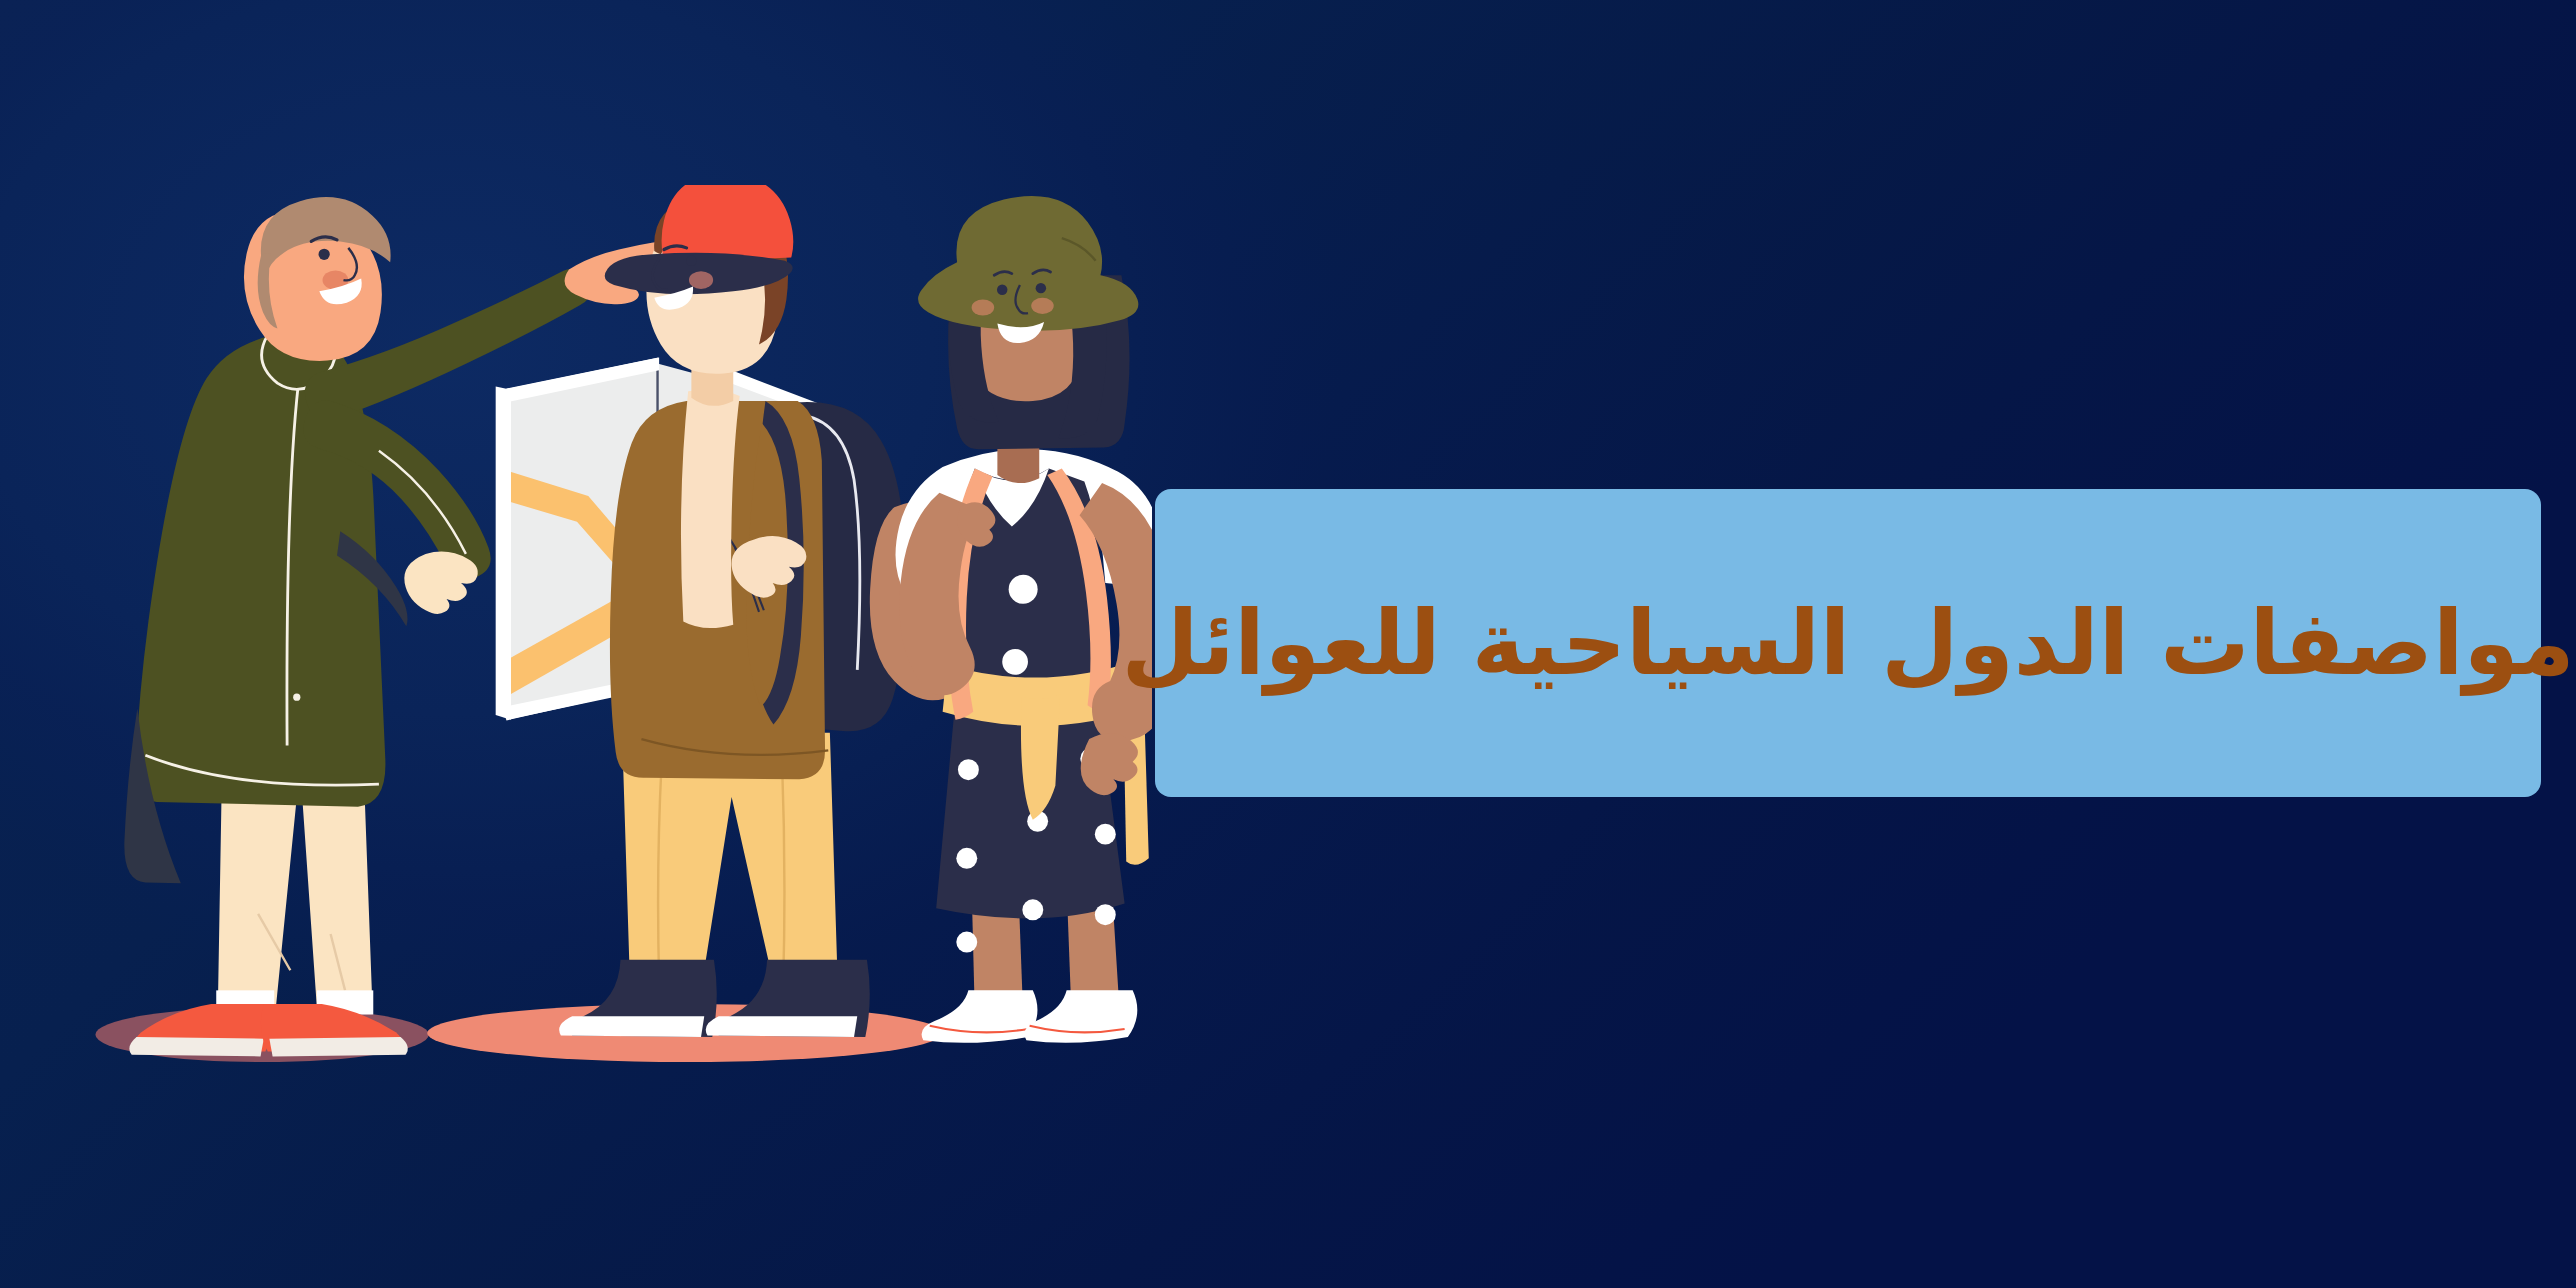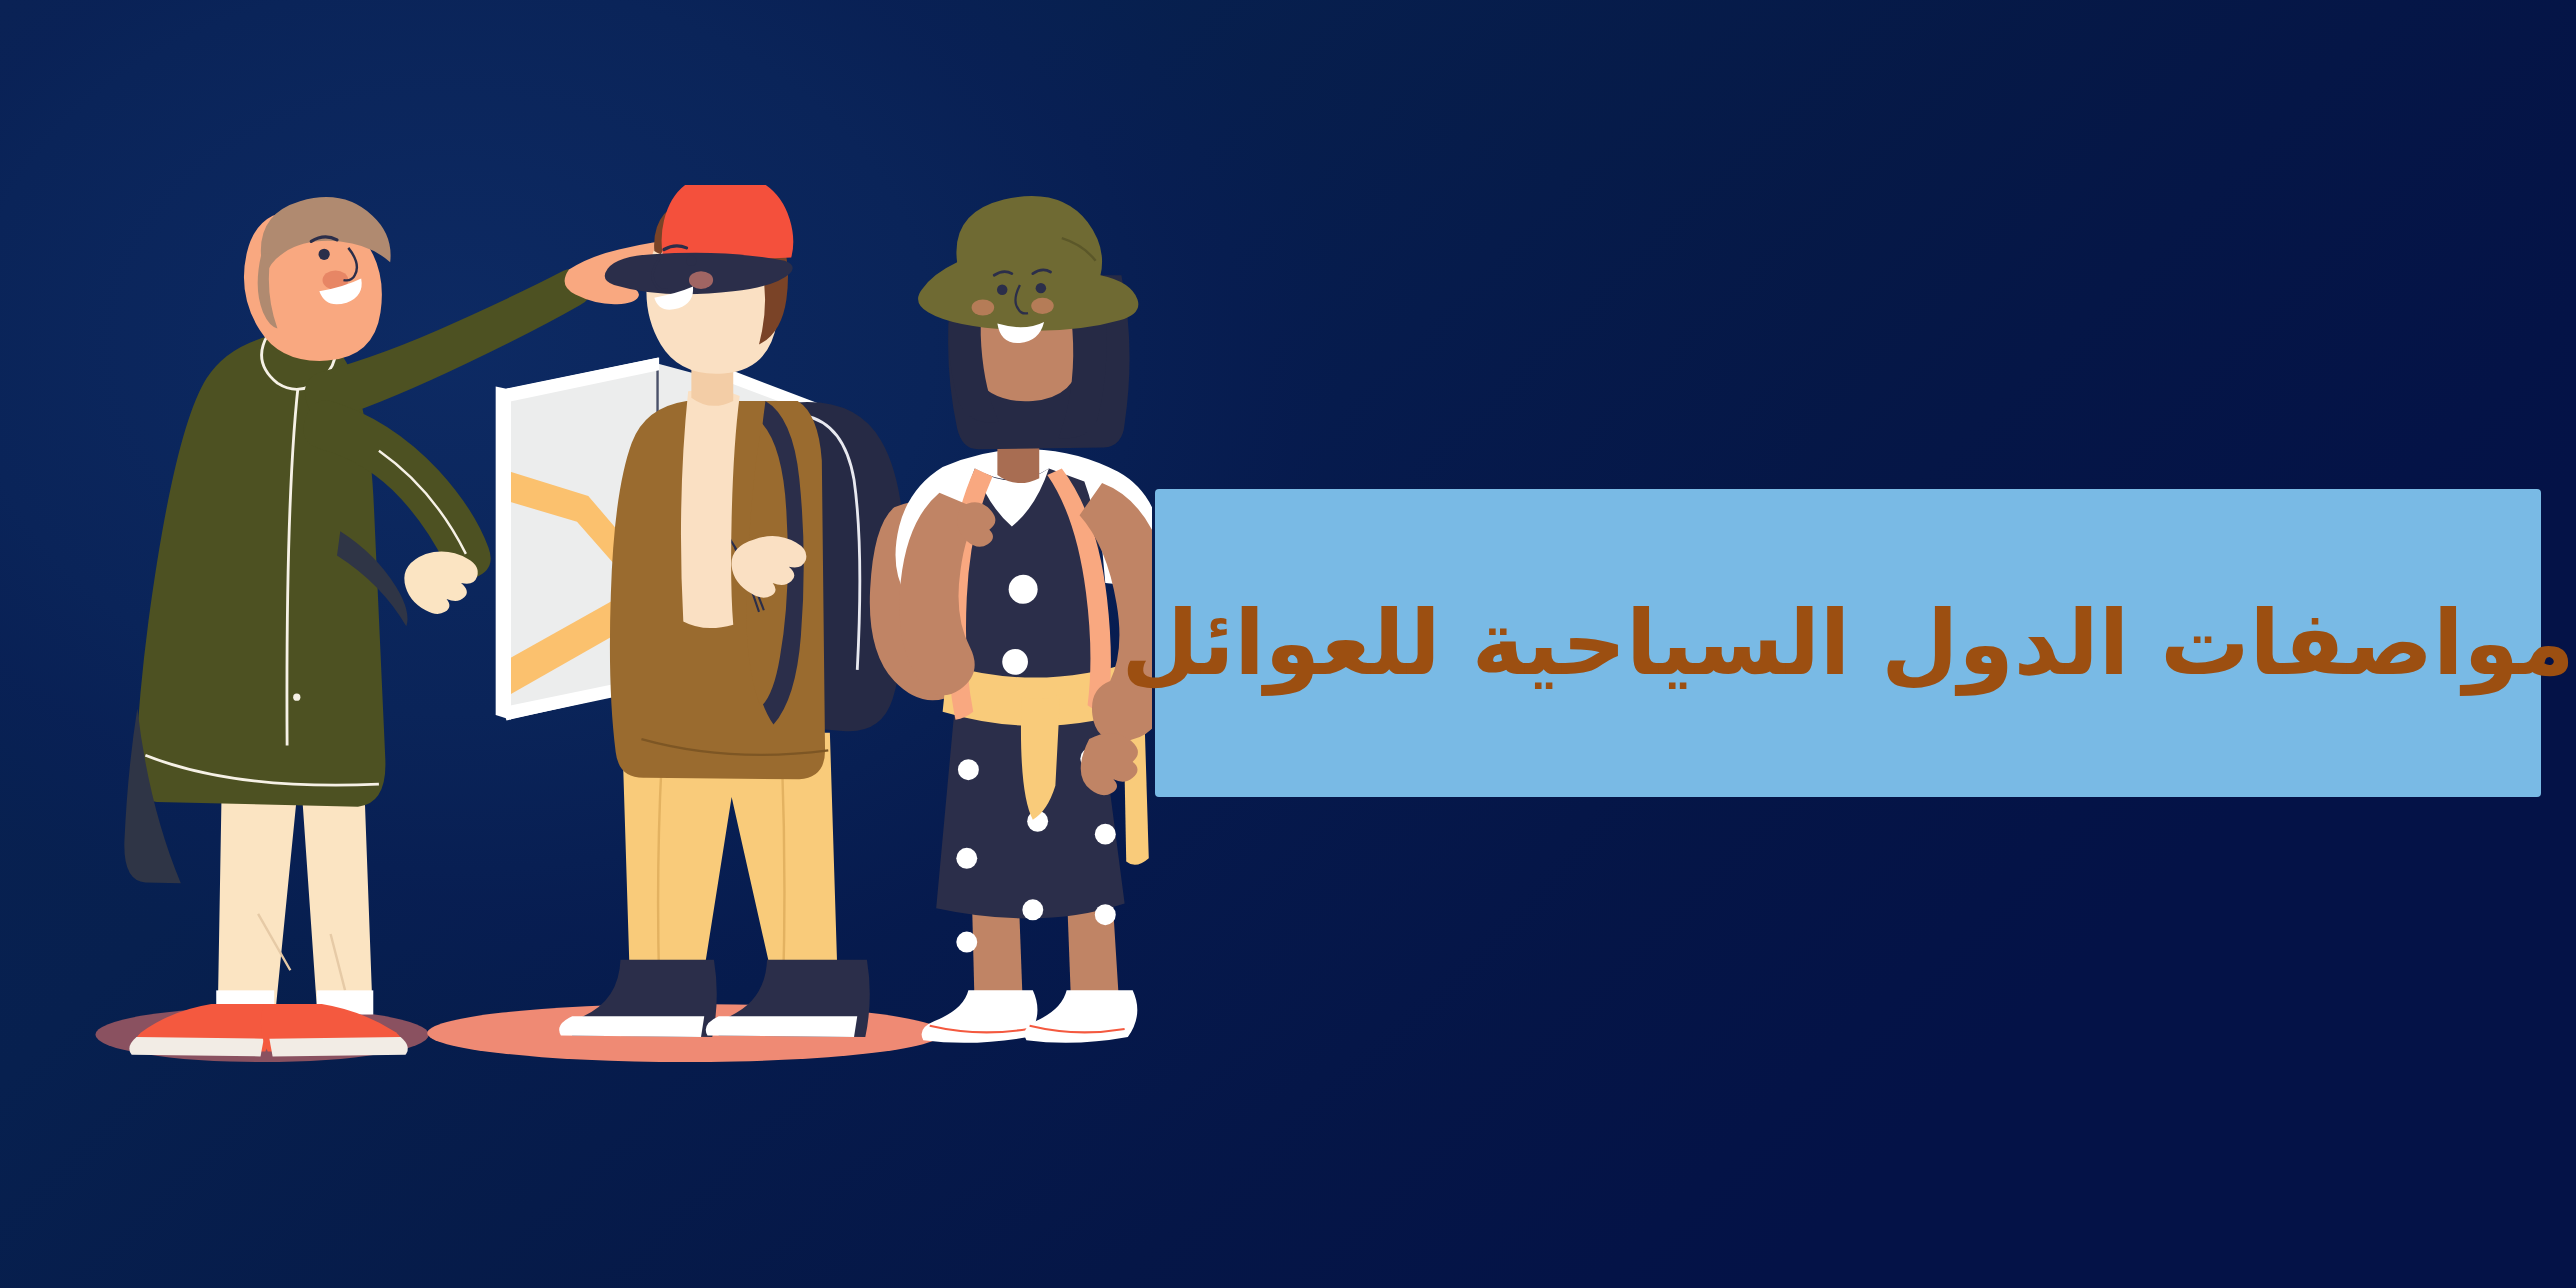--- a/index.html
+++ b/index.html
@@ -21,21 +21,21 @@
     position:absolute;
     left:89px; top:185px;
     width:1063px; height:894px;
   }
   
   #banner {
     position:absolute;
     left:1155px; top:489px;
     width:1386px; height:308px;
     background:#79bae5;
-    border-radius:4px;
+    border-radius:16px;
     display:flex;
     align-items:center;
     justify-content:center;
   }
   #banner-text {
     direction:rtl;
     unicode-bidi:bidi-override;
     color:#9c4f11;
     font-family:"DejaVu Sans", sans-serif;
     font-weight:700;

